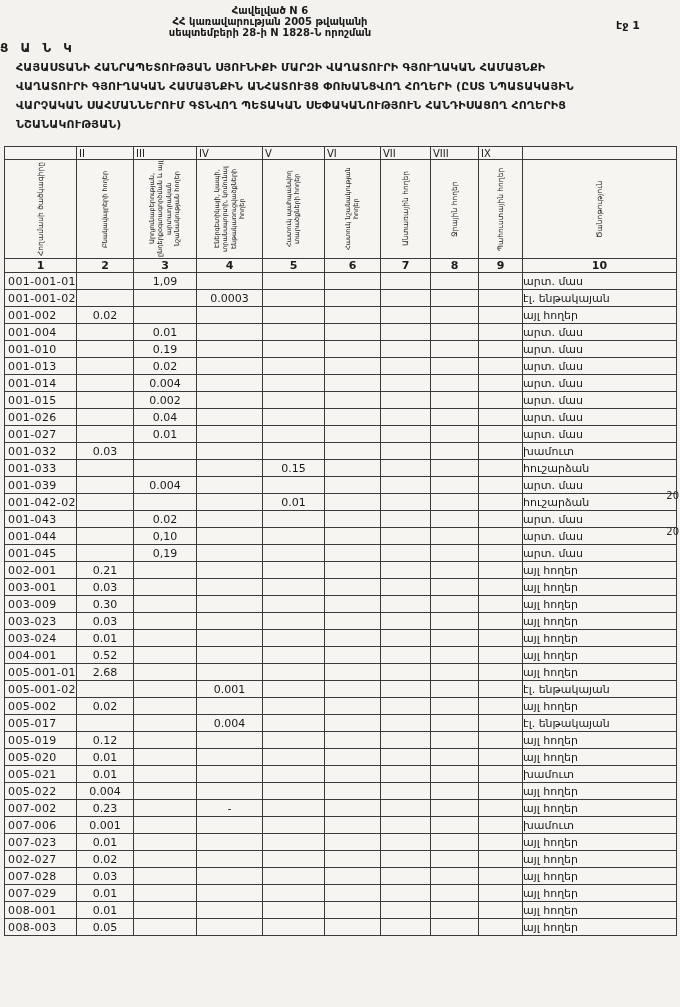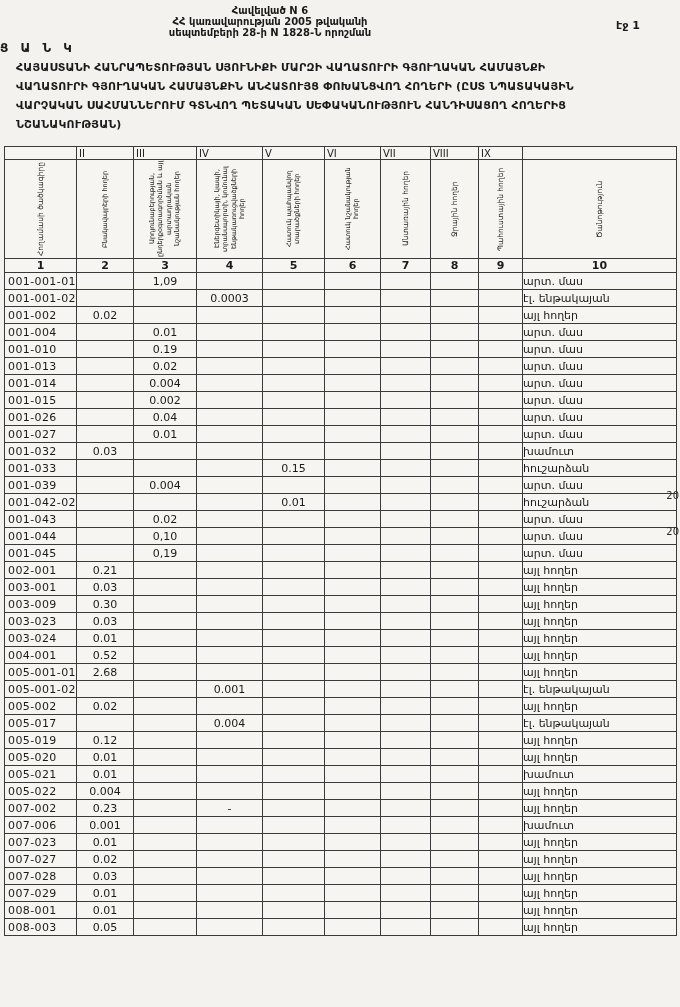--- a/index.html
+++ b/index.html
@@ -566,21 +566,21 @@
         <td class="val"></td>
         <td class="val"></td>
         <td class="val"></td>
         <td class="val"></td>
         <td class="val"></td>
         <td class="val"></td>
         <td class="val"></td>
         <td class="note">այլ հողեր</td>
       </tr>
       <tr>
-        <td class="code">007-027</td>
+        <td class="code">002-027</td>
         <td class="val">0.02</td>
         <td class="val"></td>
         <td class="val"></td>
         <td class="val"></td>
         <td class="val"></td>
         <td class="val"></td>
         <td class="val"></td>
         <td class="val"></td>
         <td class="note">այլ հողեր</td>
       </tr>

